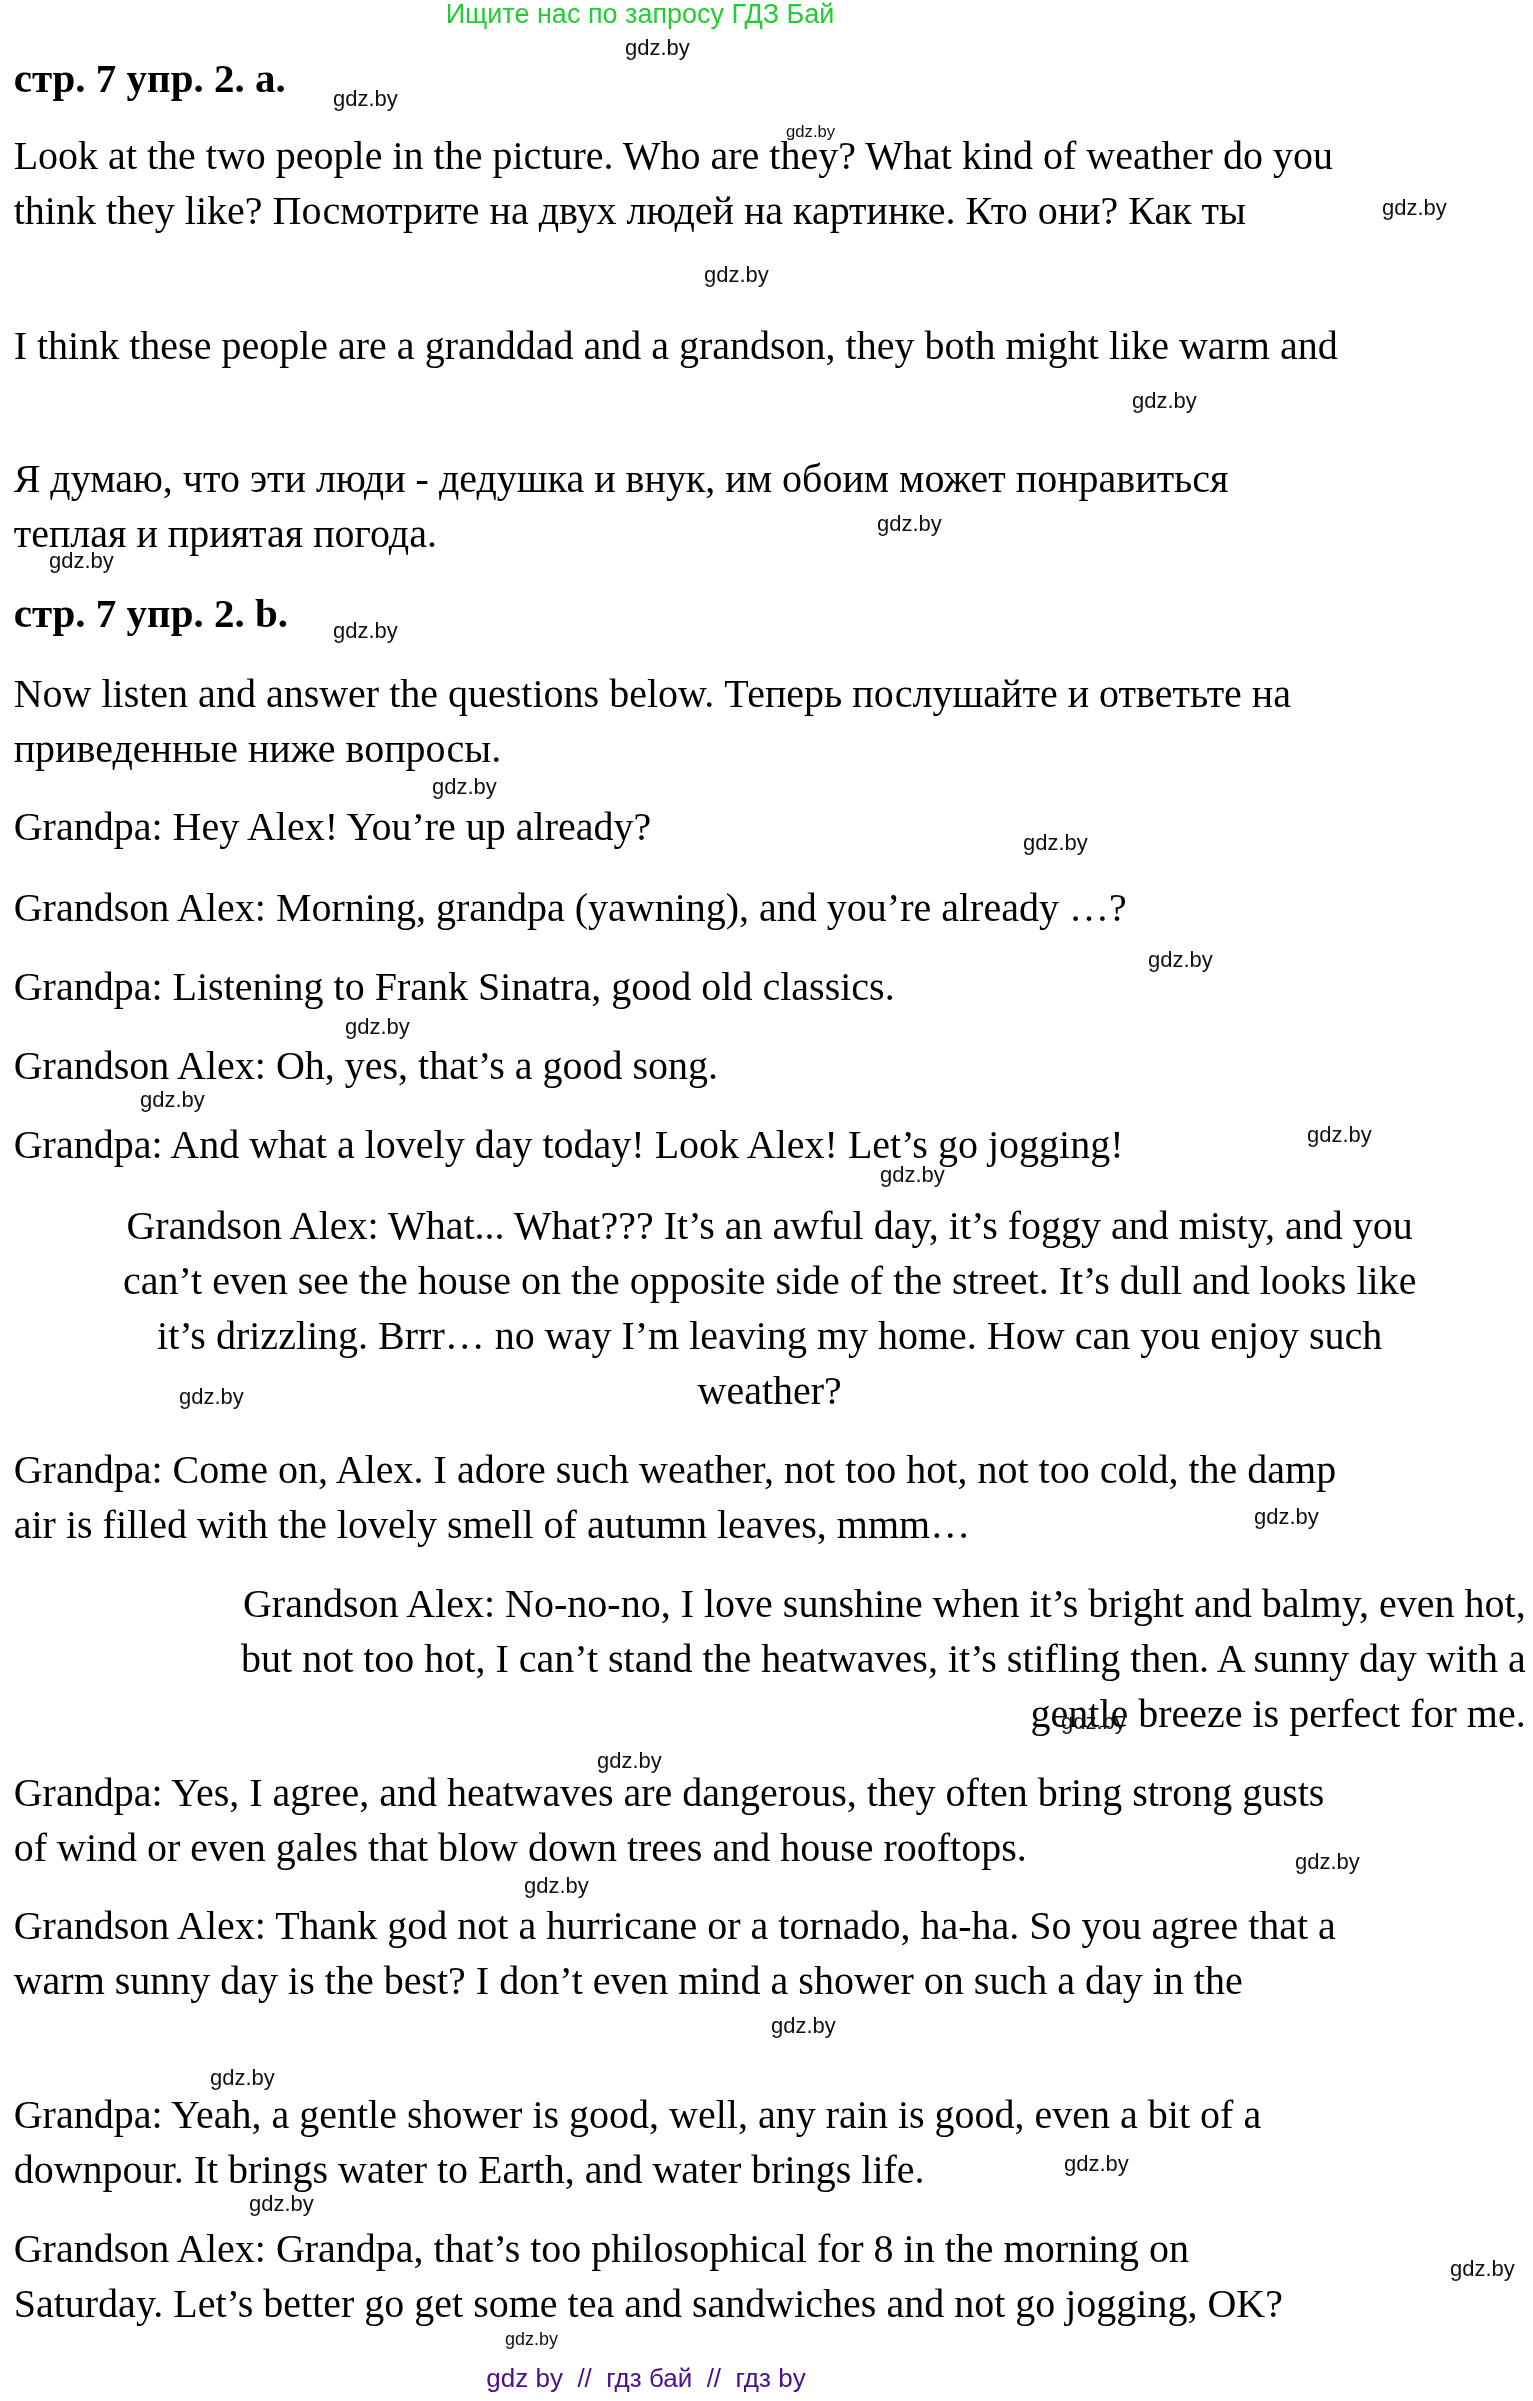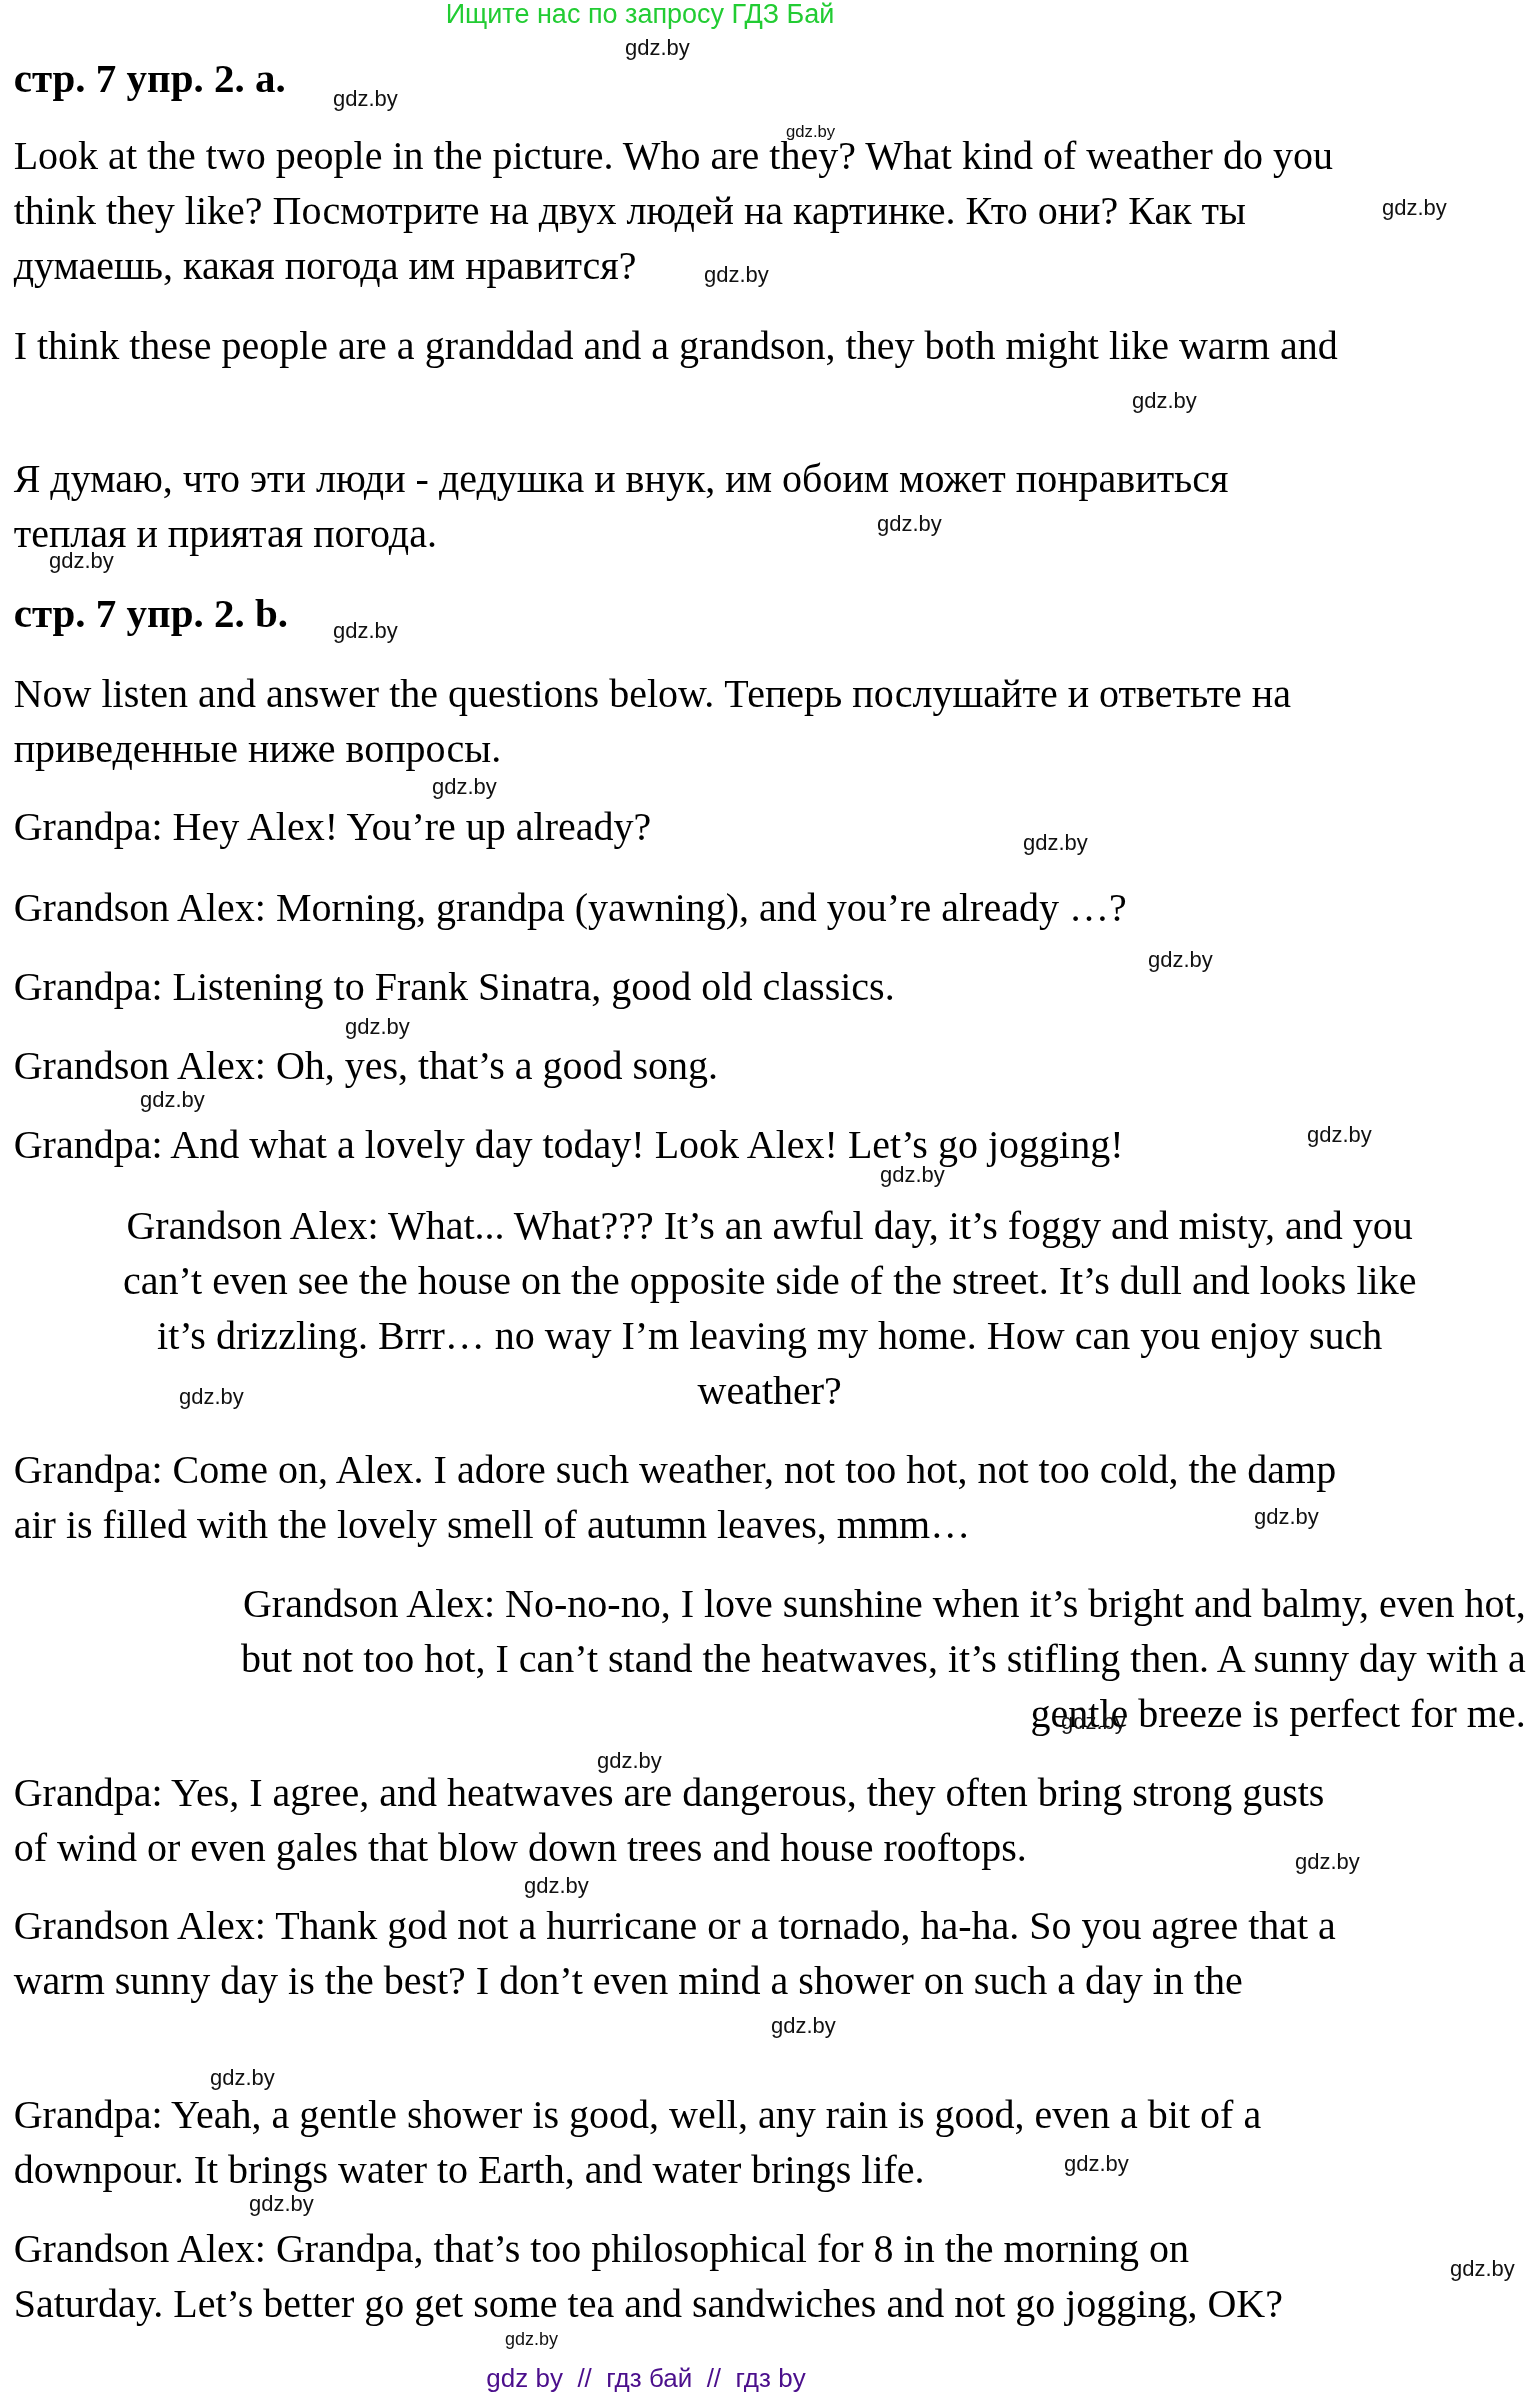--- a/index.html
+++ b/index.html
@@ -22,21 +22,20 @@
 
 <div class="page">
 
   <div class="banner">Ищите нас по запросу ГДЗ Бай</div>
 
   <div class="heading" style="top:55px;">стр. 7 упр. 2. a.</div>
 
   <div class="para" style="top:128px;">
     <span class="line">Look at the two people in the picture. Who are they? What kind of weather do you</span>
     <span class="line">think they like? Посмотрите на двух людей на картинке. Кто они? Как ты</span>
-    <span class="line">думаешь, какая погода им нравится?</span>
   </div>
 
   <div class="para" style="top:318px;">
     <span class="line">I think these people are a granddad and a grandson, they both might like warm and</span>
   </div>
 
   <div class="para" style="top:451px;">
     <span class="line">Я думаю, что эти люди - дедушка и внук, им обоим может понравиться</span>
     <span class="line">теплая и приятая погода.</span>
   </div>

